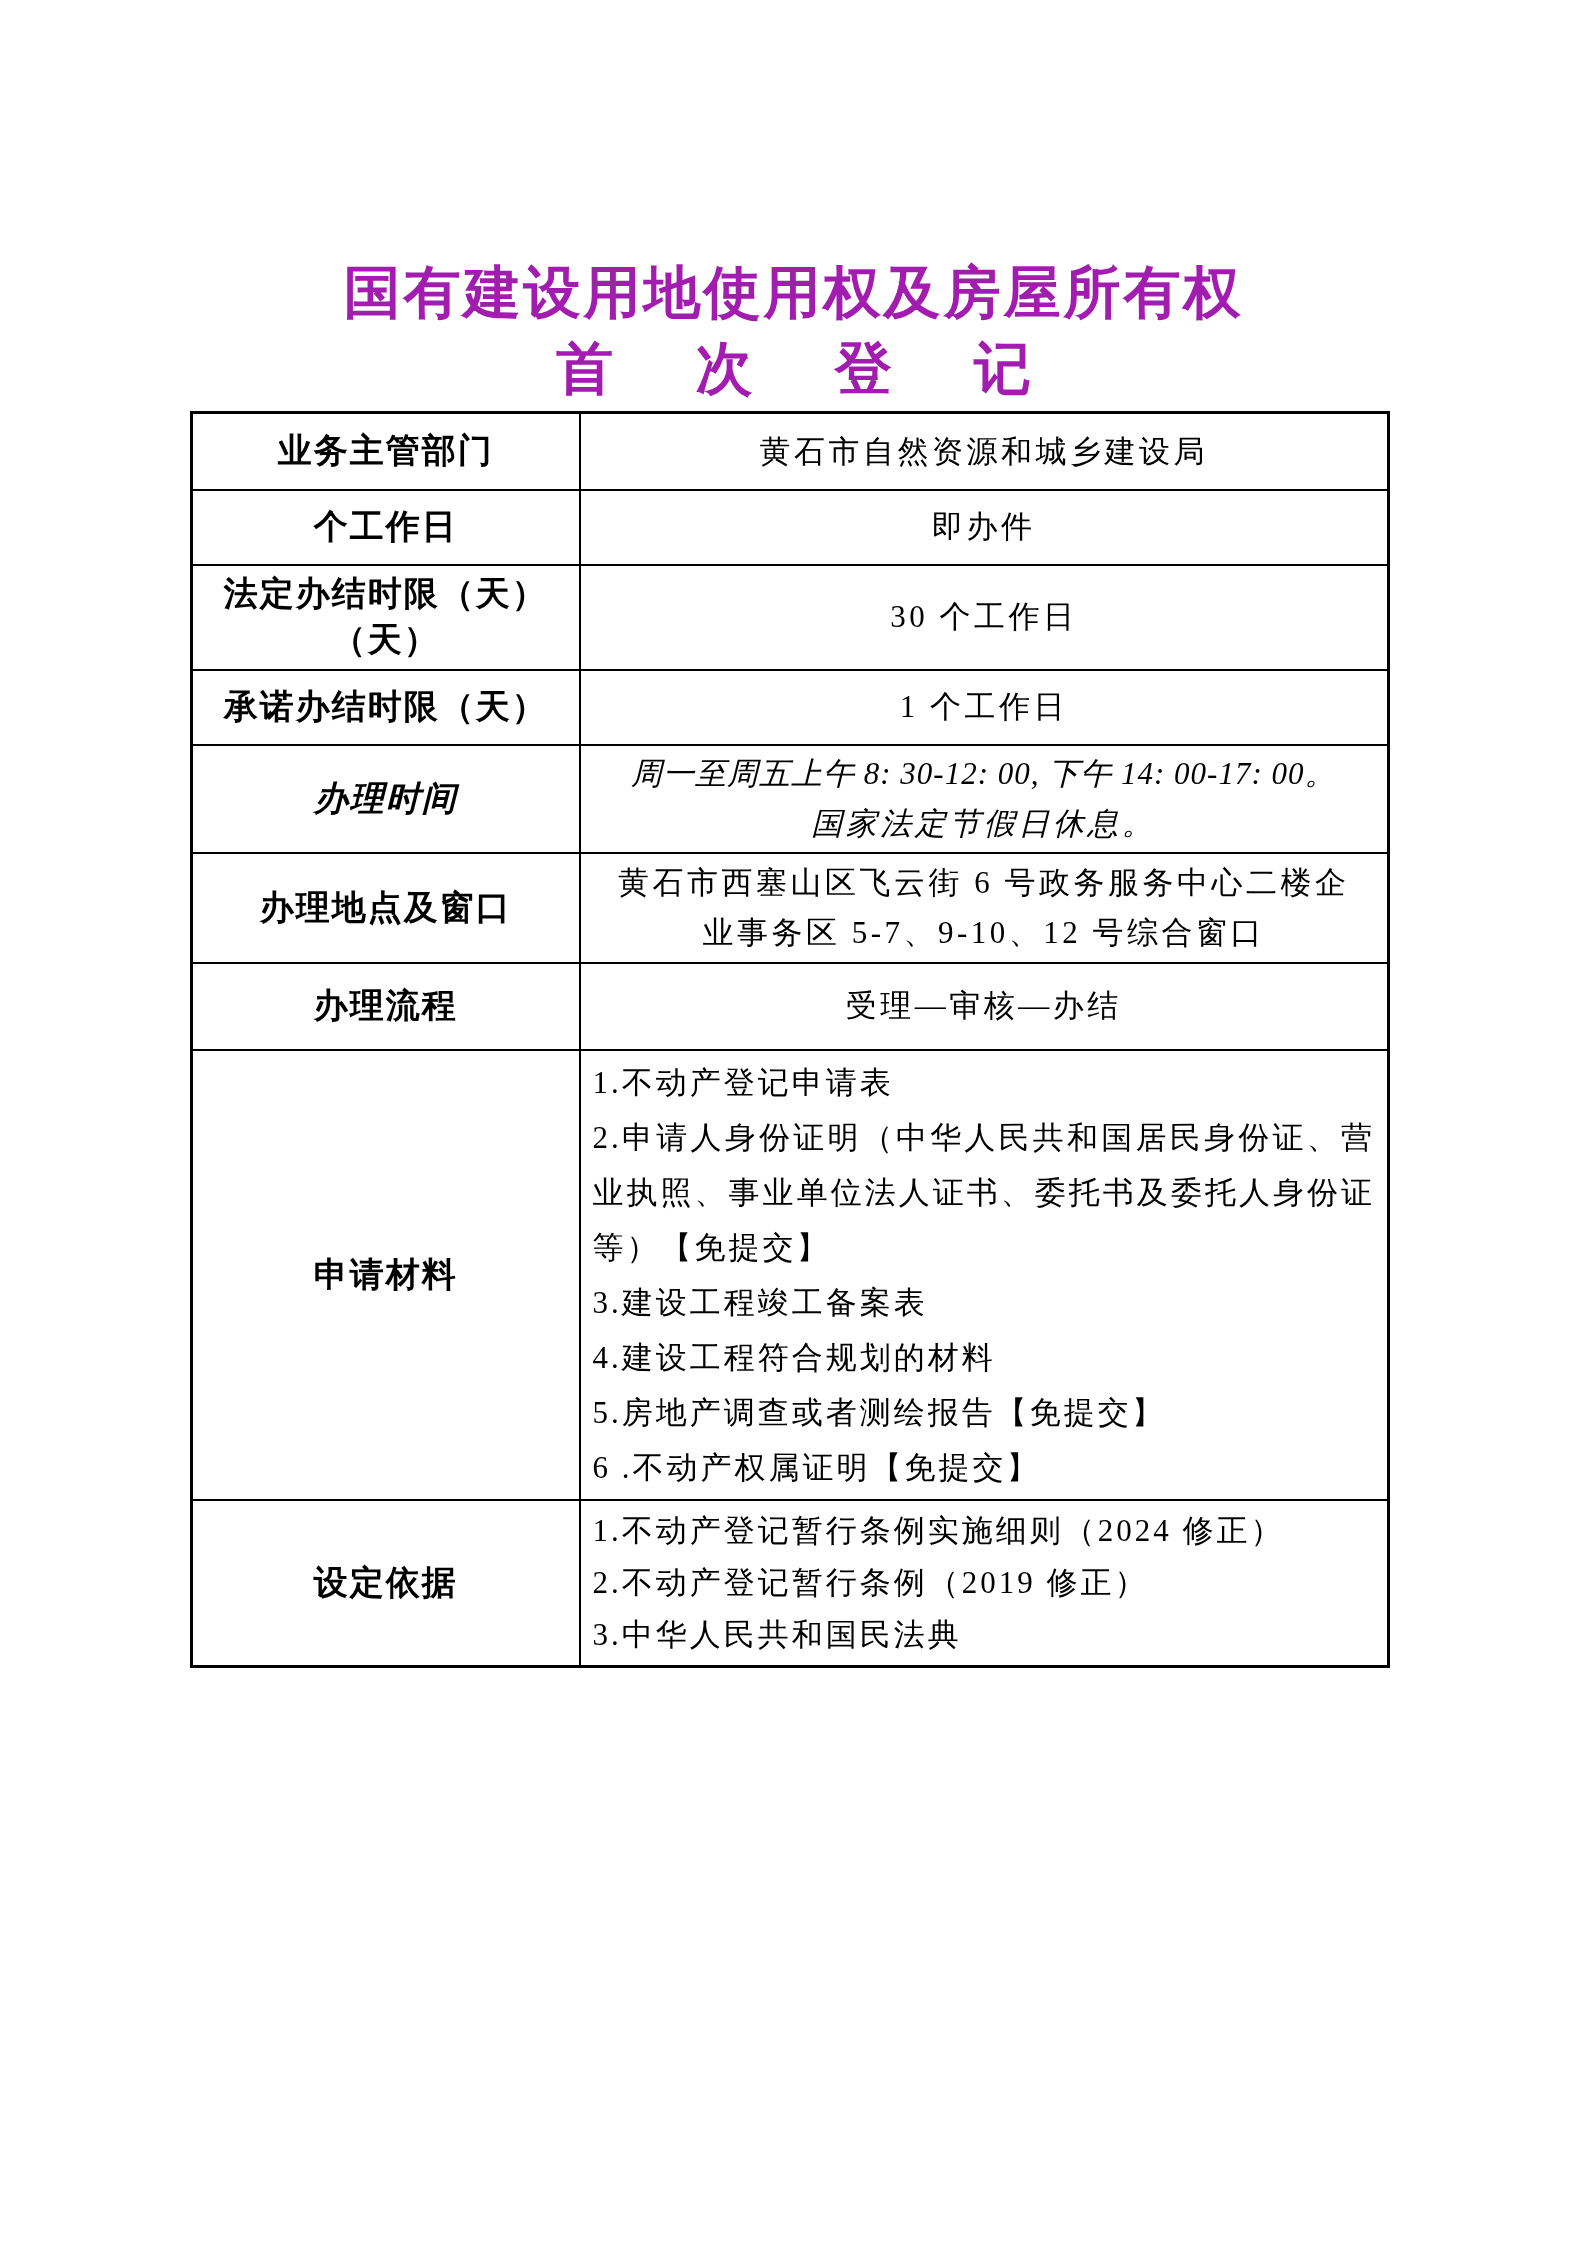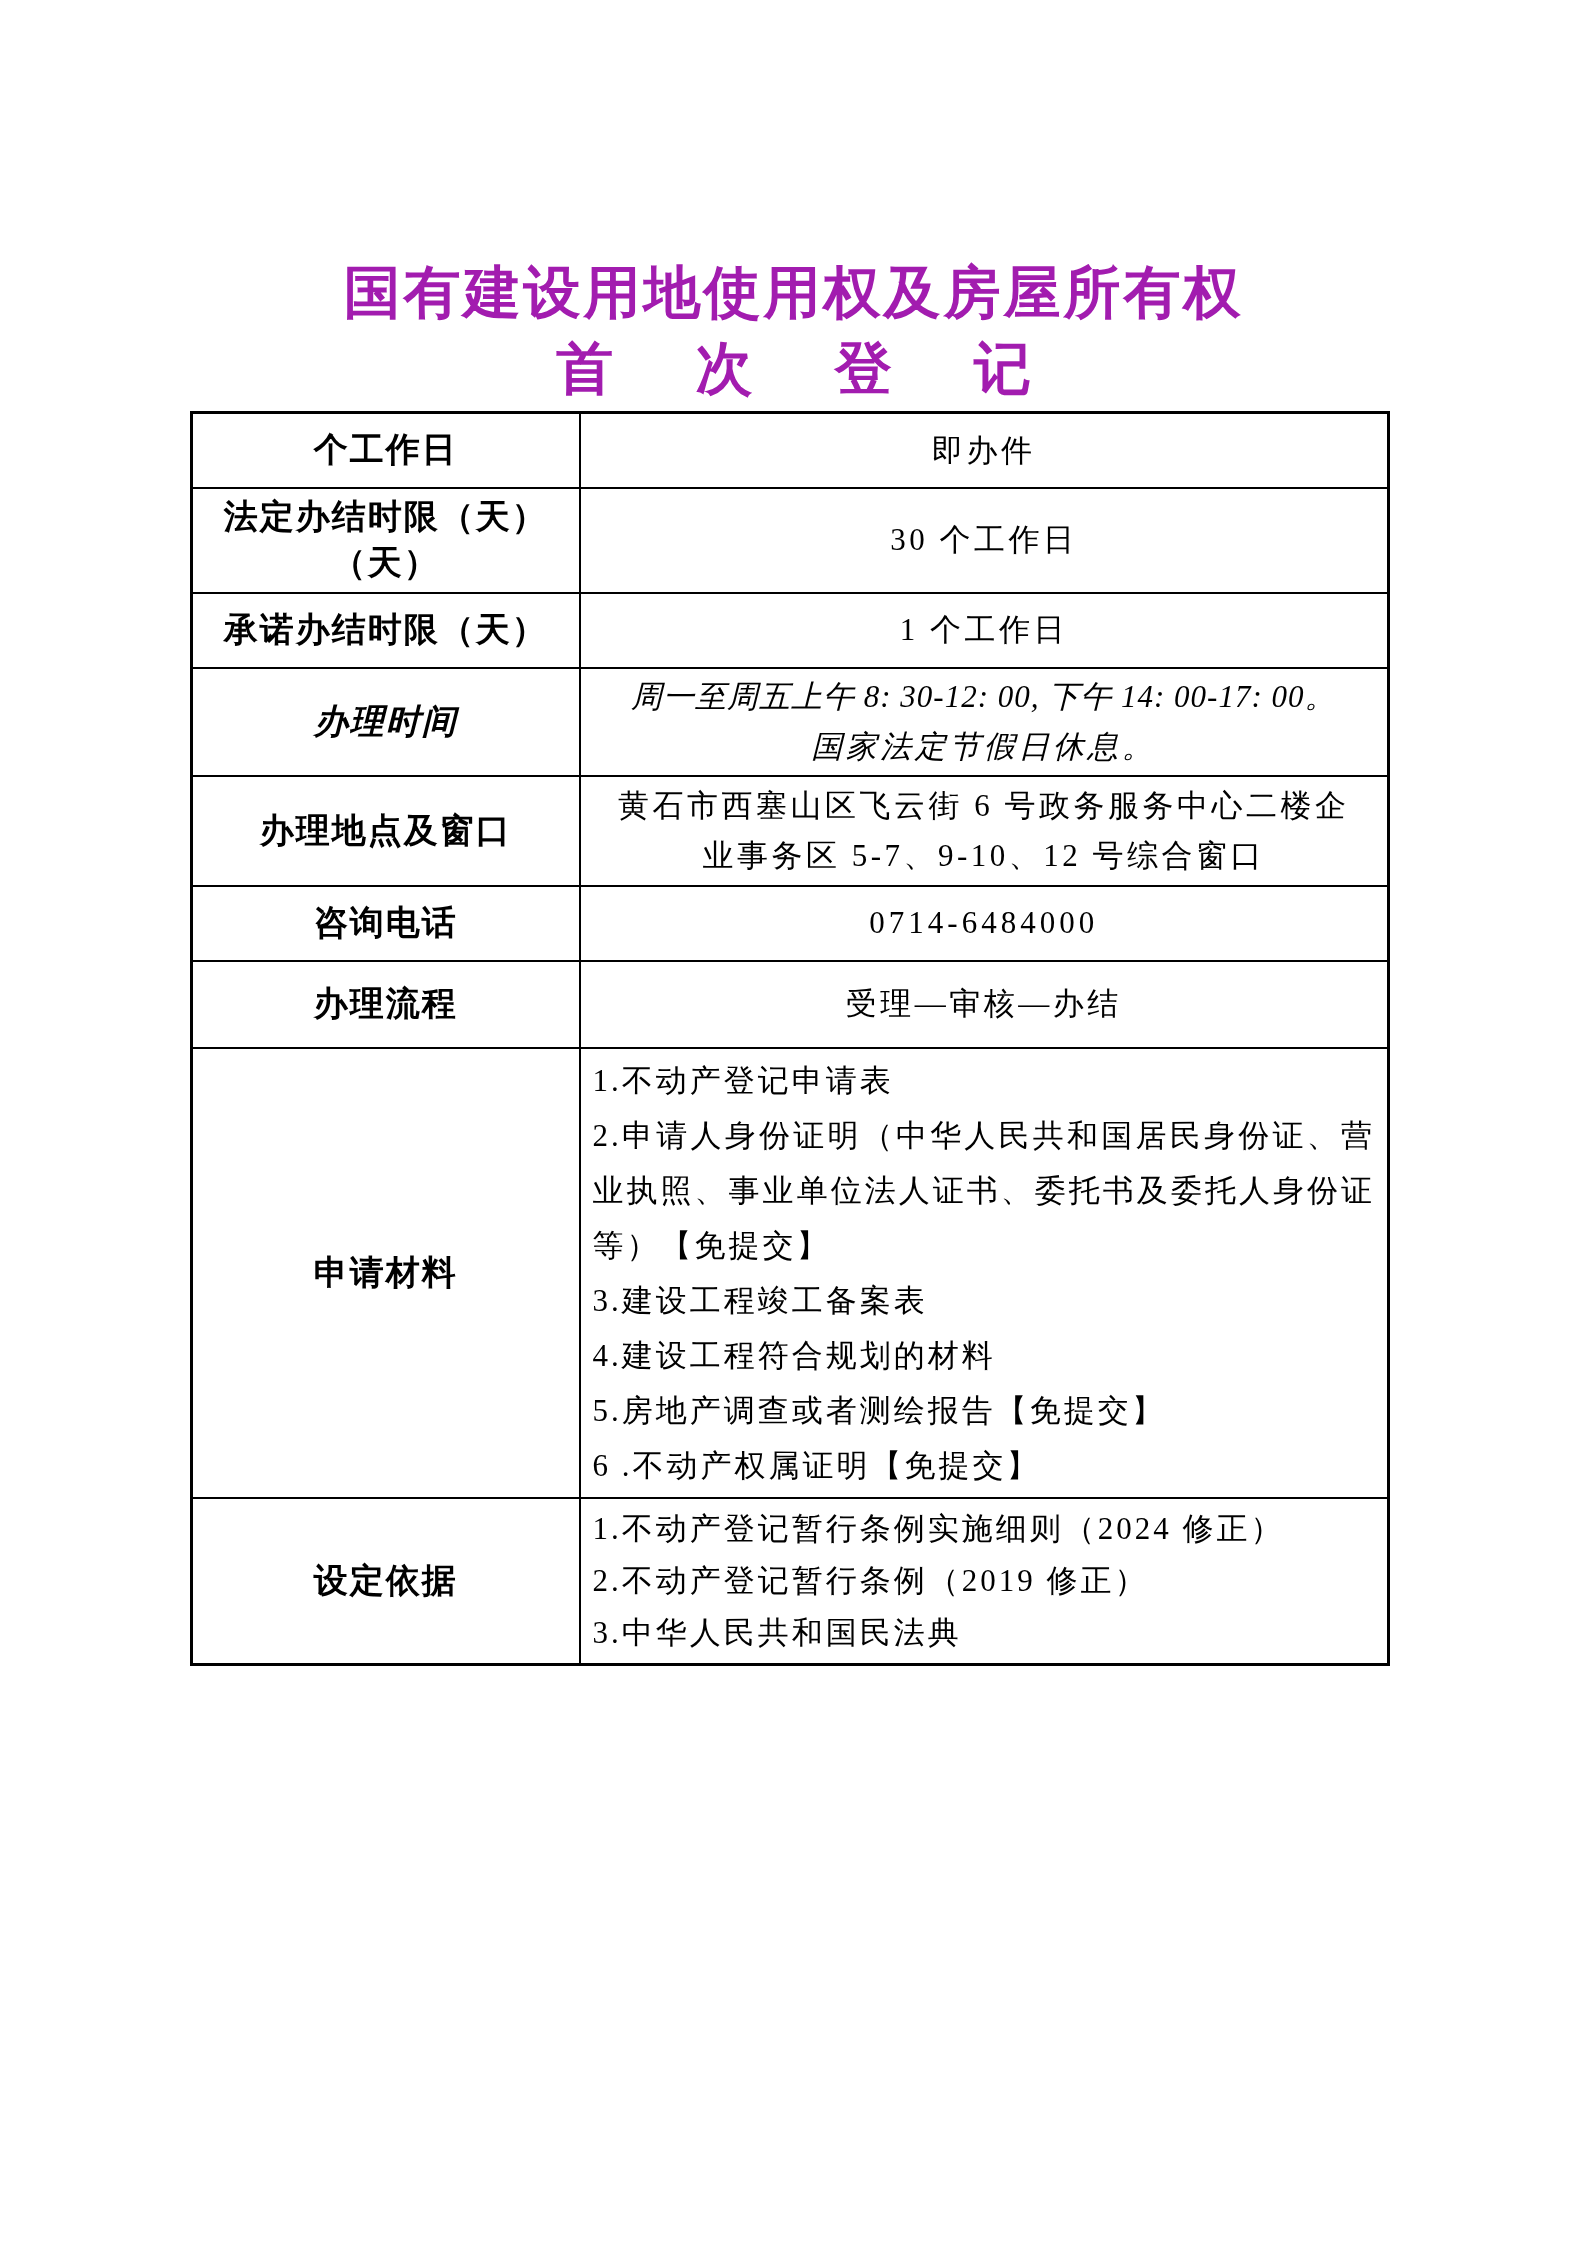--- a/index.html
+++ b/index.html
@@ -108,20 +108,24 @@
   <div class="doc-title line1">国有建设用地使用权及房屋所有权</div>
   <div class="doc-title line2">首 次 登 记</div>
 
   <table class="service-table">
     <colgroup>
       <col class="c-label">
       <col class="c-value">
     </colgroup>
     <tbody>
 
+      <tr class="r1">
+        <td class="label-cell">业务主管部门</td>
+        <td class="value-cell">黄石市自然资源和城乡建设局</td>
+      </tr>
 
       <tr class="r2">
         <td class="label-cell">个工作日</td>
         <td class="value-cell">即办件</td>
       </tr>
 
       <tr class="r3">
         <td class="label-cell">
           <span class="vline">法定办结时限（天）</span>
           <span class="vline">（天）</span>
@@ -143,24 +147,20 @@
       </tr>
 
       <tr class="r6">
         <td class="label-cell">办理地点及窗口</td>
         <td class="value-cell location">
           <span class="vline">黄石市西塞山区飞云街 6 号政务服务中心二楼企</span>
           <span class="vline">业事务区 5-7、9-10、12 号综合窗口</span>
         </td>
       </tr>
 
-      <tr class="r7">
-        <td class="label-cell">咨询电话</td>
-        <td class="value-cell phone">0714-6484000</td>
-      </tr>
 
       <tr class="r8">
         <td class="label-cell">办理流程</td>
         <td class="value-cell">受理—审核—办结</td>
       </tr>
 
       <tr class="r9">
         <td class="label-cell">申请材料</td>
         <td class="value-cell list materials">
           <span class="item">1.不动产登记申请表</span>

